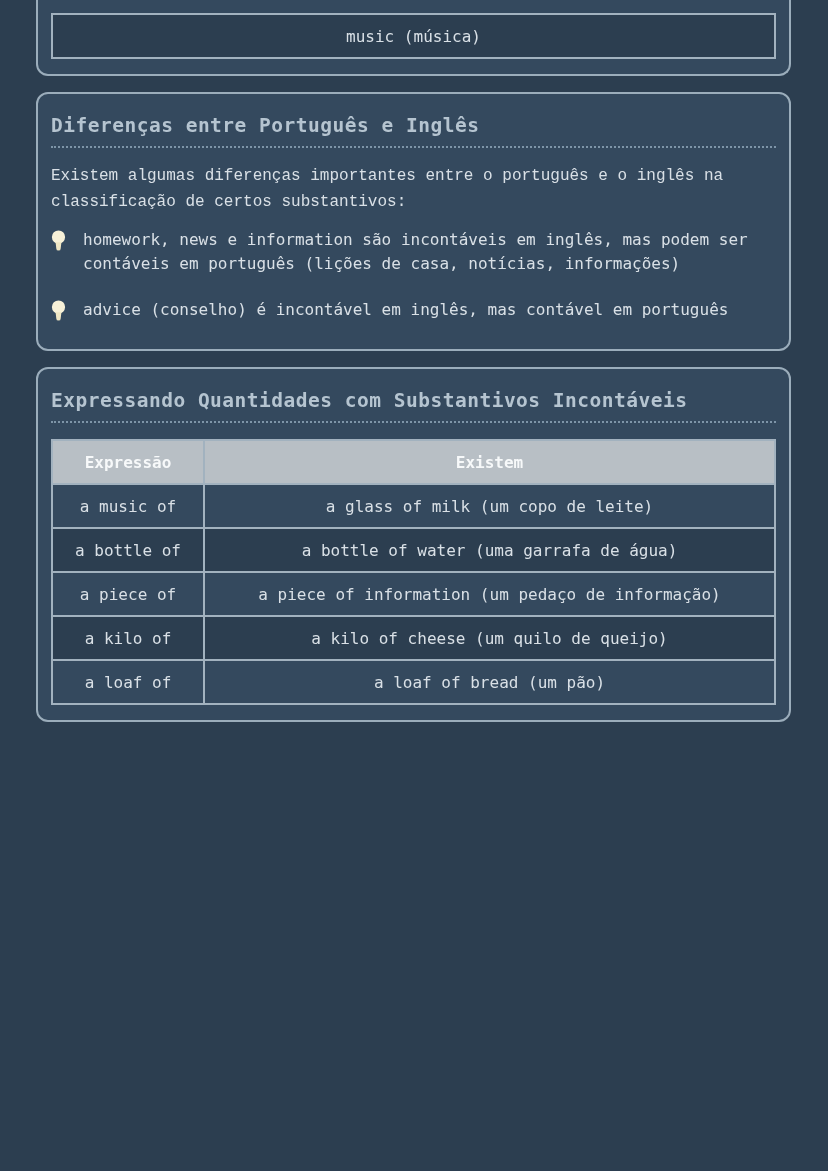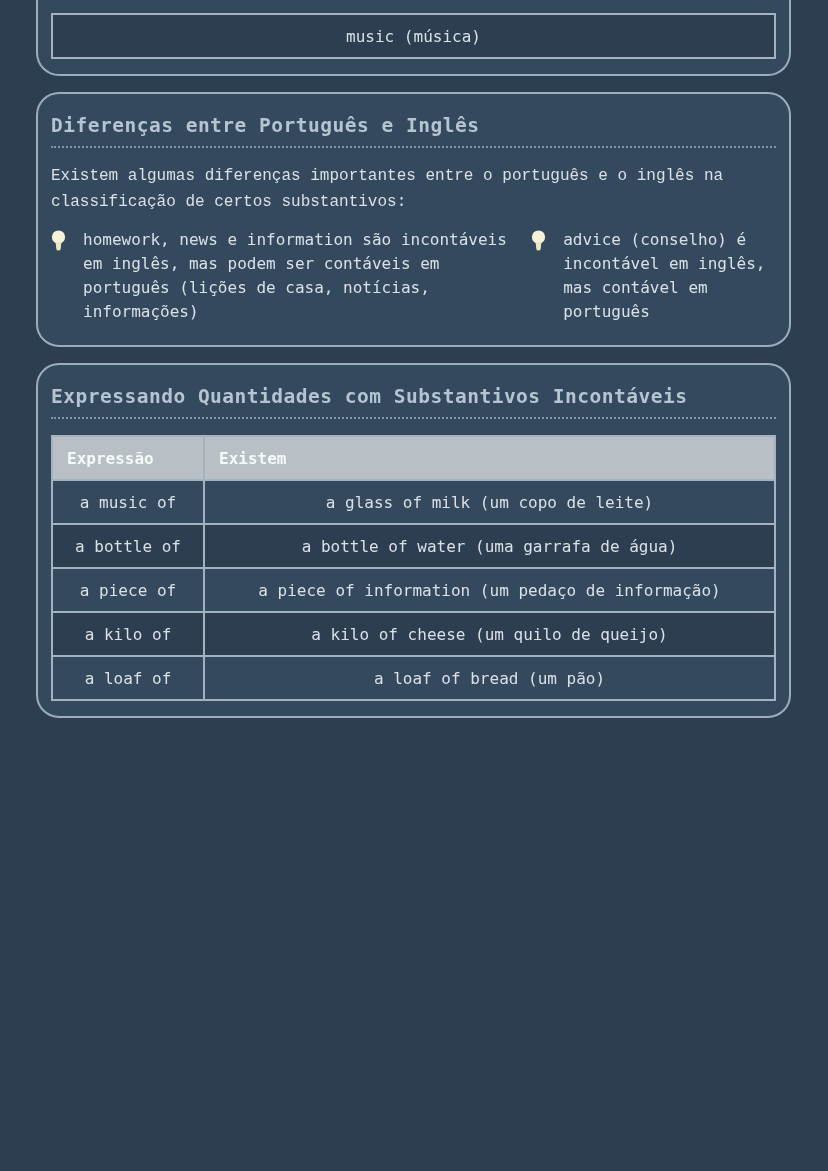--- a/index.html
+++ b/index.html
@@ -12,21 +12,21 @@
   }
   .page {
     width: 828px;
     min-height: 1171px;
     padding: 0 37px 40px 36px;
     overflow: hidden;
   }
   .card {
     background: #34495e;
     border: 2px solid #9badbb;
-    border-radius: 23px;
+    border-radius: 12px;
     padding: 14px 13px 15px 13px;
     margin-bottom: 16px;
   }
   .card--clipped {
     margin-top: -17px;
     border-top-left-radius: 0;
     border-top-right-radius: 0;
     border-top: none;
   }
   .card-title {
@@ -41,22 +41,22 @@
   .card-text {
     font-size: 16px;
     line-height: 26px;
     color: #d9e0e6;
     font-family: Liberation Mono, monospace;
   }
   .bullets {
     list-style: none;
     margin: 13px 0 6px 0;
     display: flex;
-    flex-direction: row;
-    gap: 9px;
+    flex-direction: column;
+    gap: 22px;
     justify-content: space-between;
   }
   .bullet {
     display: flex;
     align-items: flex-start;
     gap: 17px;
     font-size: 16px;
     line-height: 24px;
     color: #d9e0e6;
   }
@@ -71,21 +71,21 @@
   }
   th, td {
     border: 2px solid #a2b2bf;
     font-size: 16px;
     height: 44px;
   }
   th {
     background: #b8bfc5;
     color: #f7f9fa;
     font-weight: bold;
-    text-align: left;
+    text-align: center;
     padding: 10px 14px;
   }
   td {
     text-align: center;
     color: #d9e0e6;
     padding: 9px 10px;
     background: #34495e;
     margin-top: 40px;
   }
   tbody tr:nth-child(even) td { background: #2c3e50; }

